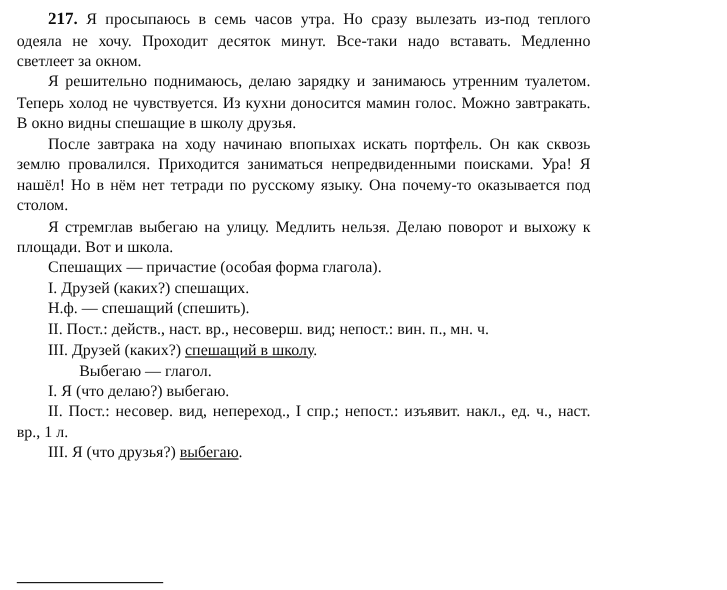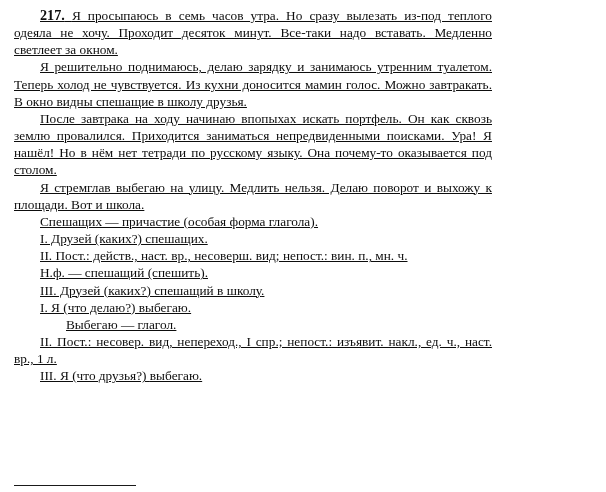--- a/index.html
+++ b/index.html
@@ -13,21 +13,20 @@
     overflow: hidden;
     font-family: "Liberation Serif", serif;
     color: #0d0d0d;
   }
   #page {
     position: relative;
     width: 508px;
     height: 492px;
     box-sizing: border-box;
     padding: 7px 16px 16px 14px;
-    text-decoration: underline;
   }
   .para {
     margin: 0;
     font-size: 13.3px;
     line-height: 17.15px;
     text-align: justify;
     text-indent: 26px;
     hyphens: manual;
   }
   .para.sub2 {
@@ -60,29 +59,29 @@
   <p class="para"><span>Я решительно поднимаюсь, делаю зарядку и занимаюсь утренним туалетом. Теперь холод не чувствуется. Из кухни доносится мамин го­лос. Можно завтракать. В окно видны спешащие в школу друзья.</span></p>
 
   <p class="para"><span>После завтрака на ходу начинаю впопыхах искать портфель. Он как сквозь землю провалился. Приходится заниматься непредвиденными поисками. Ура! Я нашёл! Но в нём нет тетради по русскому языку. Она почему-то оказывается под столом.</span></p>
 
   <p class="para"><span>Я стремглав выбегаю на улицу. Медлить нельзя. Делаю поворот и выхожу к площади. Вот и школа.</span></p>
 
   <p class="para"><span>Спешащих — причастие (особая форма глагола).</span></p>
 
   <p class="para"><span>I. Друзей (каких?) спешащих.</span></p>
 
+  <p class="para"><span>Н.ф. — спешащий (спешить).</span></p>
+
   <p class="para"><span>II. Пост.: действ., наст. вр., несоверш. вид; непост.: вин. п., мн. ч.</span></p>
-
-  <p class="para"><span>Н.ф. — спешащий (спешить).</span></p>
 
   <p class="para"><span>III. Друзей (каких?) </span><span class="u">спешащий в школу</span><span>.</span></p>
 
+  <p class="para sub2"><span>Выбегаю — глагол.</span></p>
+
   <p class="para"><span>I. Я (что делаю?) выбегаю.</span></p>
-
-  <p class="para sub2"><span>Выбегаю — глагол.</span></p>
 
 
   <p class="para"><span>II. Пост.: несовер. вид, непереход., I спр.; непост.: изъявит. накл., ед. ч., наст. вр., 1 л.</span></p>
 
   <p class="para"><span>III. Я (что друзья?) </span><span class="u">выбегаю</span><span>.</span></p>
 
   <div class="bottom-rule"></div>
 </div>
 
 </body></html>

